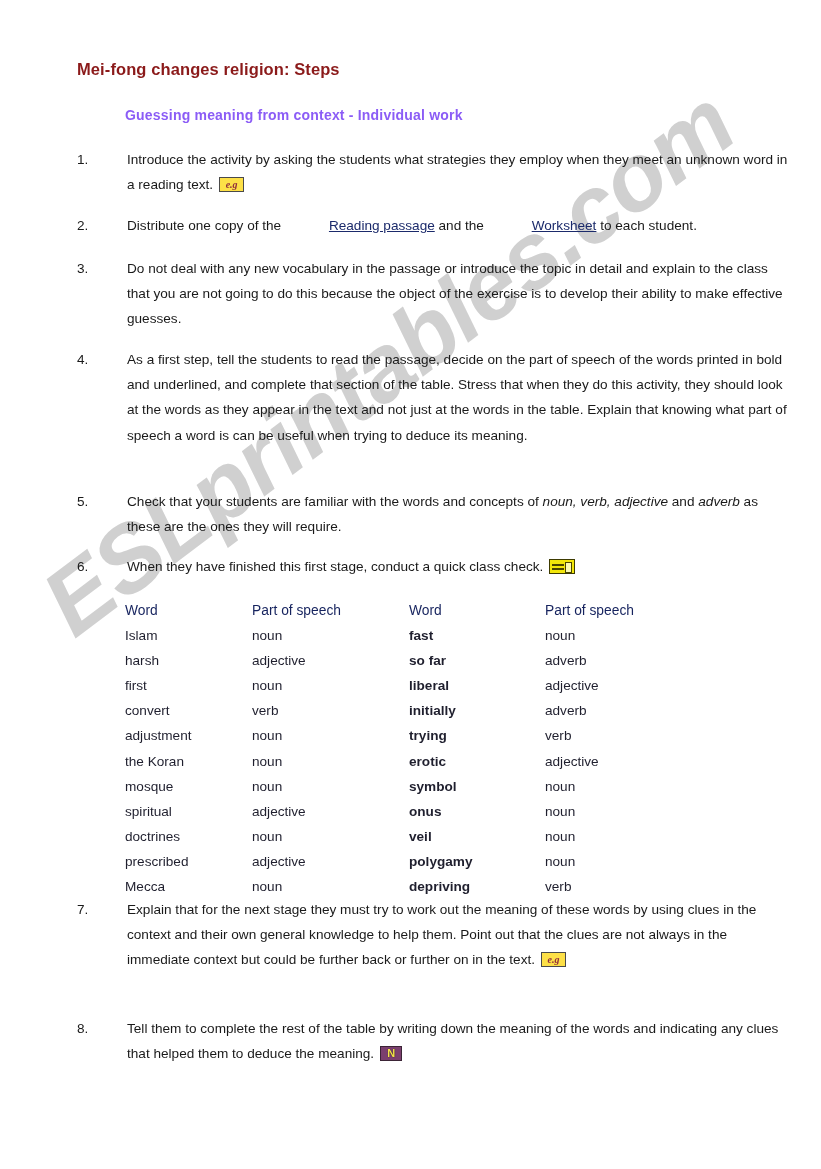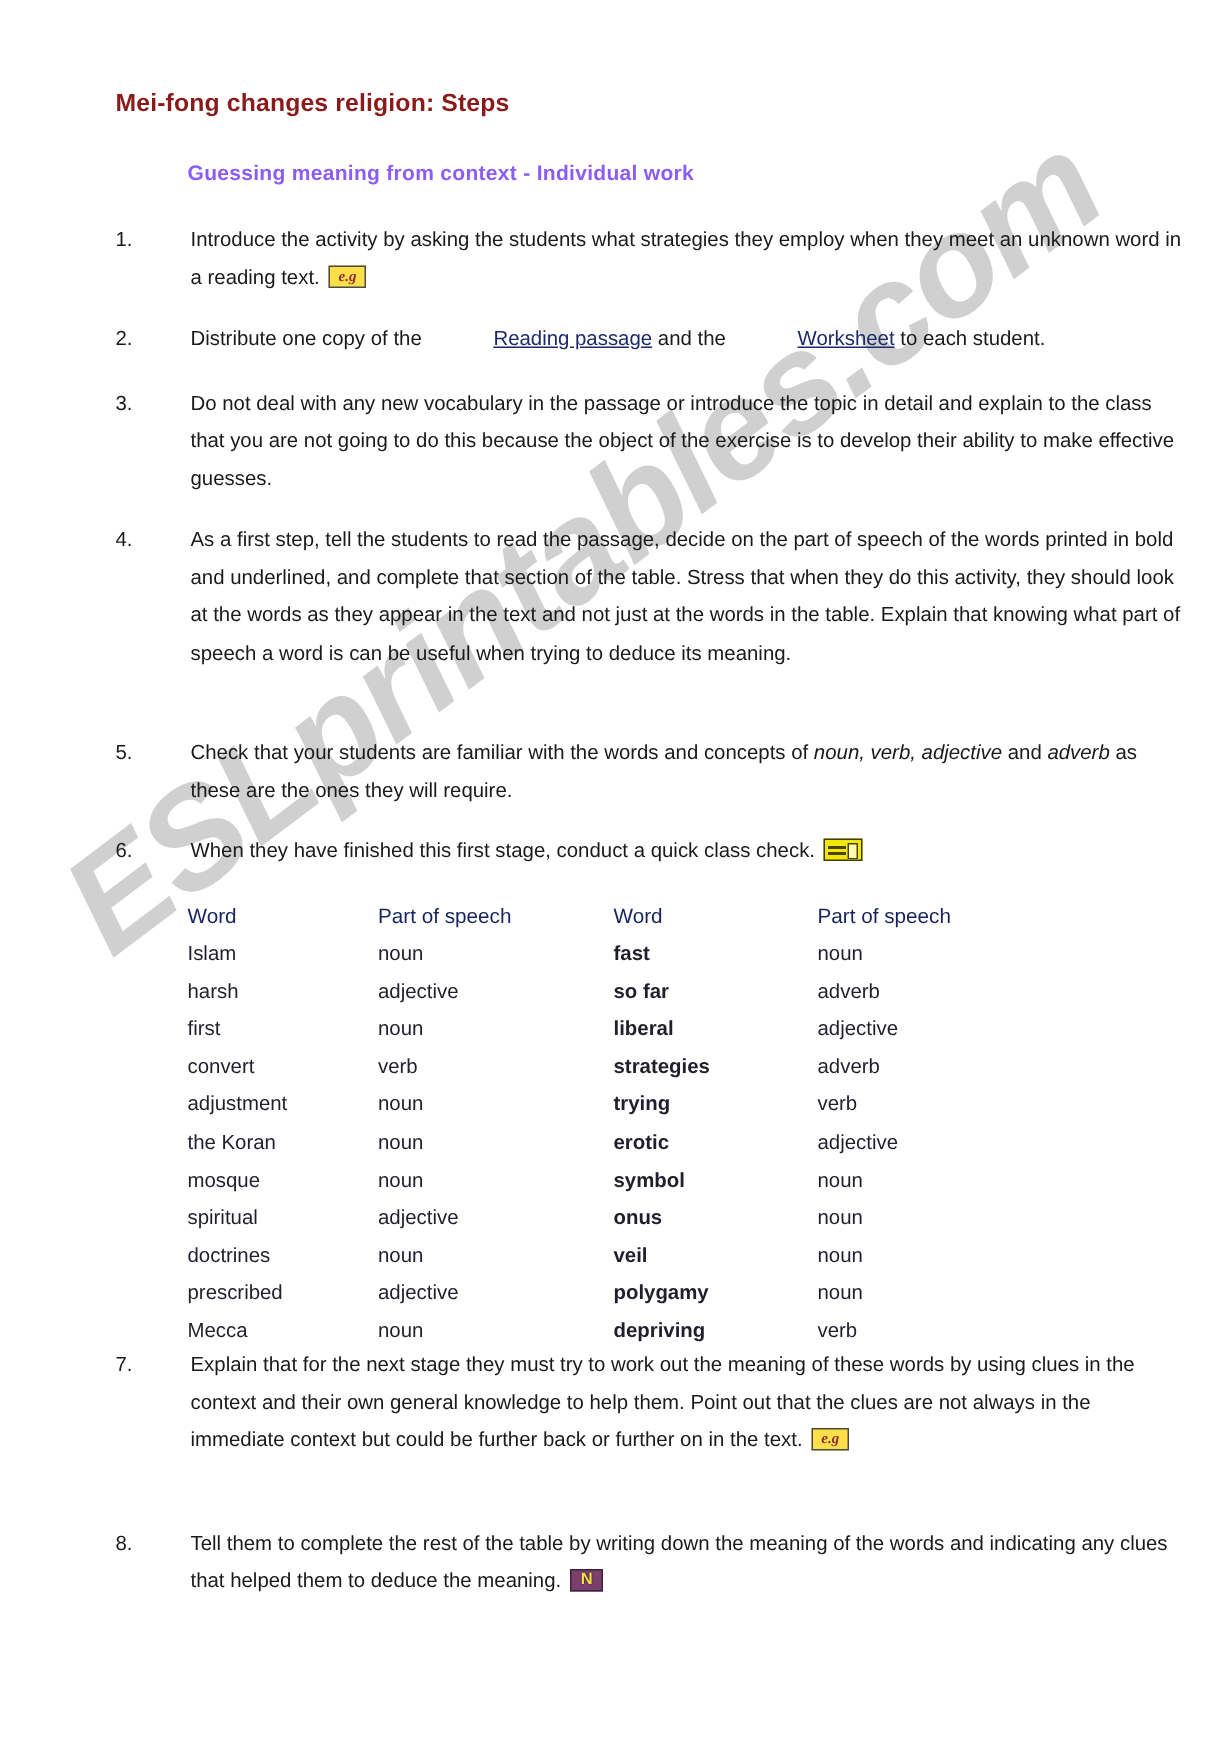--- a/index.html
+++ b/index.html
@@ -258,21 +258,21 @@
         </div>
         <div class="wt-row">
           <div class="wt-cell c1">first</div>
           <div class="wt-cell c2">noun</div>
           <div class="wt-cell c3">liberal</div>
           <div class="wt-cell c4">adjective</div>
         </div>
         <div class="wt-row">
           <div class="wt-cell c1">convert</div>
           <div class="wt-cell c2">verb</div>
-          <div class="wt-cell c3">strategies</div>
+          <div class="wt-cell c3">initially</div>
           <div class="wt-cell c4">adverb</div>
         </div>
         <div class="wt-row">
           <div class="wt-cell c1">adjustment</div>
           <div class="wt-cell c2">noun</div>
           <div class="wt-cell c3">trying</div>
           <div class="wt-cell c4">verb</div>
         </div>
         <div class="wt-row">
           <div class="wt-cell c1">the Koran</div>

